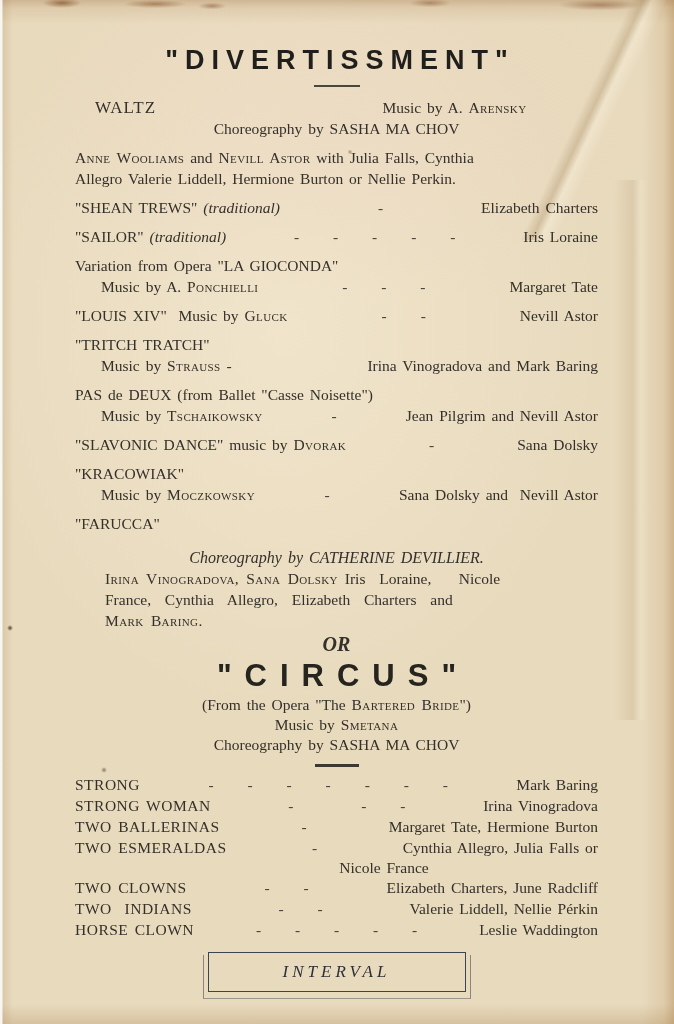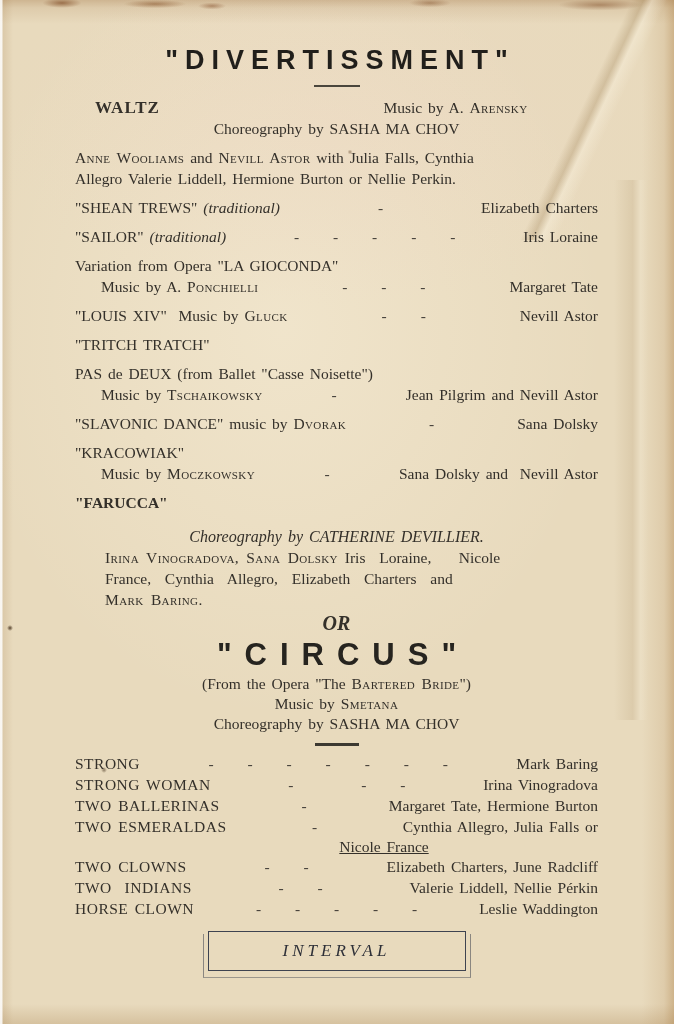--- a/index.html
+++ b/index.html
@@ -45,42 +45,42 @@
   }
   .c{text-align:center;}
   .row{display:flex; align-items:baseline;}
   .part-l{white-space:pre;}
   .part-m{flex:1 1 auto; text-align:center; white-space:pre; word-spacing:30px; color:#45413a; padding:0 6px;}
   .part-r{text-align:left; white-space:pre; margin-left:auto;}
 
   .s-rm{}
   .s-sc{font-variant:small-caps; letter-spacing:.4px;}
   .s-it{font-style:italic;}
-  .s-b{font-weight:bold;}
+  .s-b{font-weight:normal;}
   .s-itb{font-style:italic; font-weight:bold;}
 
   .h1{font-family:"Liberation Sans","DejaVu Sans",sans-serif; font-weight:700; font-size:27px;
       line-height:32px; letter-spacing:7px; padding-left:7px; color:#211f1b; word-spacing:0;}
   .h2{font-family:"Liberation Sans","DejaVu Sans",sans-serif; font-weight:700; font-size:31px;
       line-height:38px; letter-spacing:13px; padding-left:13px; color:#26241f; word-spacing:0; margin-top:2px;}
   .rule-thin{width:46px; height:2px; background:#4a463c; margin:9px auto 10px;}
   .rule-thick{width:44px; height:3px; background:#3c3931; margin:9px auto 7px;}
 
   .waltz .part-r{flex:1 1 auto; text-align:center; margin-left:0;}
   .waltz .part-l{padding-left:20px;}
   .waltz .s-b{font-size:17px; letter-spacing:1px;}
 
   .mt{margin-top:8px;}
   .entry{margin-top:8px;}
   .sub{padding-left:26px;}
   .fcast{padding-left:30px; white-space:pre-wrap; word-spacing:3px;}
   .dev{margin-top:13px; font-size:16px;}
   .or{font-size:20px; margin-top:3px;}
   .tight{line-height:20px;}
-  .nicole{line-height:19px; padding-left:95px;text-decoration:underline;}
+  .nicole{line-height:19px; padding-left:95px;}
   .role .part-l{letter-spacing:.5px;}
 
   .interval{
     position:relative; width:256px; height:38px; margin:12px auto 0;
     border:1.5px solid #3e4350;
     display:flex; align-items:center; justify-content:center;
   }
   .interval::before{
     content:""; position:absolute; left:-6px; right:-6px; top:2px; bottom:-8px;
     border-left:1.5px solid rgba(62,67,80,.55);
@@ -126,20 +126,25 @@
         <span class="part-l"><span class="s-rm">Music by A. </span><span class="s-sc">Ponchielli</span></span>
         <span class="part-m">- - -</span>
         <span class="part-r"><span class="s-rm">Margaret Tate</span></span>
       </div>
       <div class="line entry row">
         <span class="part-l"><span class="s-rm">"LOUIS XIV"  Music by </span><span class="s-sc">Gluck</span></span>
         <span class="part-m">- -</span>
         <span class="part-r"><span class="s-rm">Nevill Astor</span></span>
       </div>
       <div class="line entry"><span class="s-rm">"TRITCH TRATCH"</span></div>
+      <div class="line sub row">
+        <span class="part-l"><span class="s-rm">Music by </span><span class="s-sc">Strauss</span><span class="s-rm"> -</span></span>
+        <span class="part-m"></span>
+        <span class="part-r"><span class="s-rm">Irina Vinogradova and Mark Baring</span></span>
+      </div>
       <div class="line entry"><span class="s-rm">PAS de DEUX (from Ballet "Casse Noisette")</span></div>
       <div class="line sub row">
         <span class="part-l"><span class="s-rm">Music by </span><span class="s-sc">Tschaikowsky</span></span>
         <span class="part-m">-</span>
         <span class="part-r"><span class="s-rm">Jean Pilgrim and Nevill Astor</span></span>
       </div>
       <div class="line entry row">
         <span class="part-l"><span class="s-rm">"SLAVONIC DANCE" music by </span><span class="s-sc">Dvorak</span></span>
         <span class="part-m">-</span>
         <span class="part-r"><span class="s-rm">Sana Dolsky</span></span>

